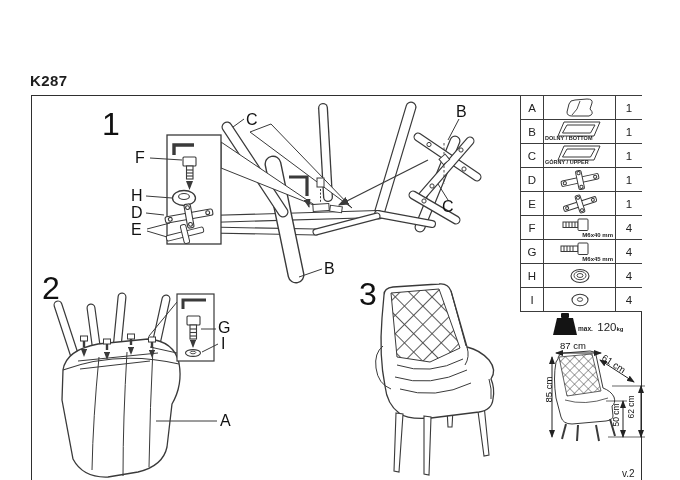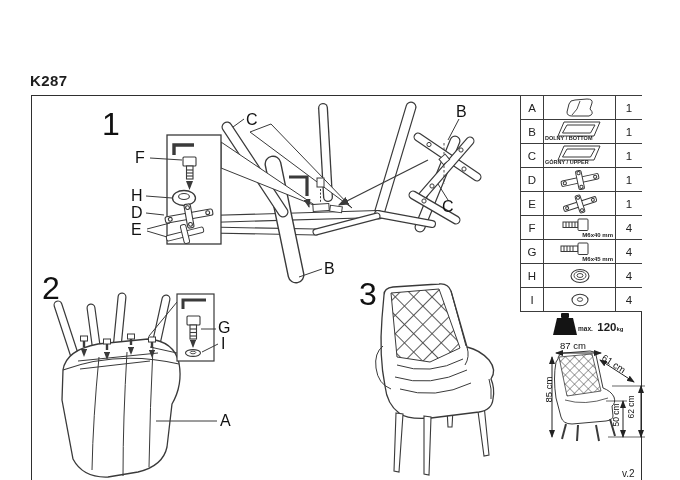--- a/index.html
+++ b/index.html
@@ -15,21 +15,21 @@
       grid-template-columns:23px 72px 27px;grid-auto-rows:24px;border-top:1px solid #3c3c3c;box-sizing:content-box;}
   .pt-cell{border-left:1px solid #3c3c3c;border-bottom:1px solid #3c3c3c;box-sizing:border-box;
            display:flex;align-items:center;justify-content:center;position:relative;background:#fff;}
   .pt-letter,.pt-qty{font-size:11.5px;color:#222;}
   .pt-note{position:absolute;font-size:5.5px;font-weight:700;color:#222;white-space:nowrap;line-height:1;}
   .pt-note.bl{left:1px;bottom:1.5px;}
   .pt-note.br{right:2px;bottom:1.5px;font-size:6px;}
   
   .weight{position:absolute;left:578px;top:269px;white-space:nowrap;}
   .weight .wmax{font-size:6.5px;font-weight:700;}
-  .weight .wval{font-size:11.5px;font-weight:700;}
+  .weight .wval{font-size:11.5px;font-weight:400;}
   .weight .wunit{font-size:6px;font-weight:700;}
   .dim{position:absolute;font-size:9.5px;color:#111;white-space:nowrap;}
   .dim.c{width:34px;text-align:center;}
   .rotm90{transform:rotate(-90deg);}
   .rot33{transform:rotate(33deg);transform-origin:left center;}
   .version{position:absolute;left:622px;top:420px;font-size:10px;color:#222;}
   .footer{position:absolute;left:31px;top:437px;width:611px;text-align:center;font-size:6.5px;color:#2a2a2a;line-height:1.35;}
   .badge{position:absolute;left:634px;top:452px;font-size:10.5px;font-weight:700;color:#c0392b;
          transform:rotate(-50deg);letter-spacing:.3px;}
 </style>

